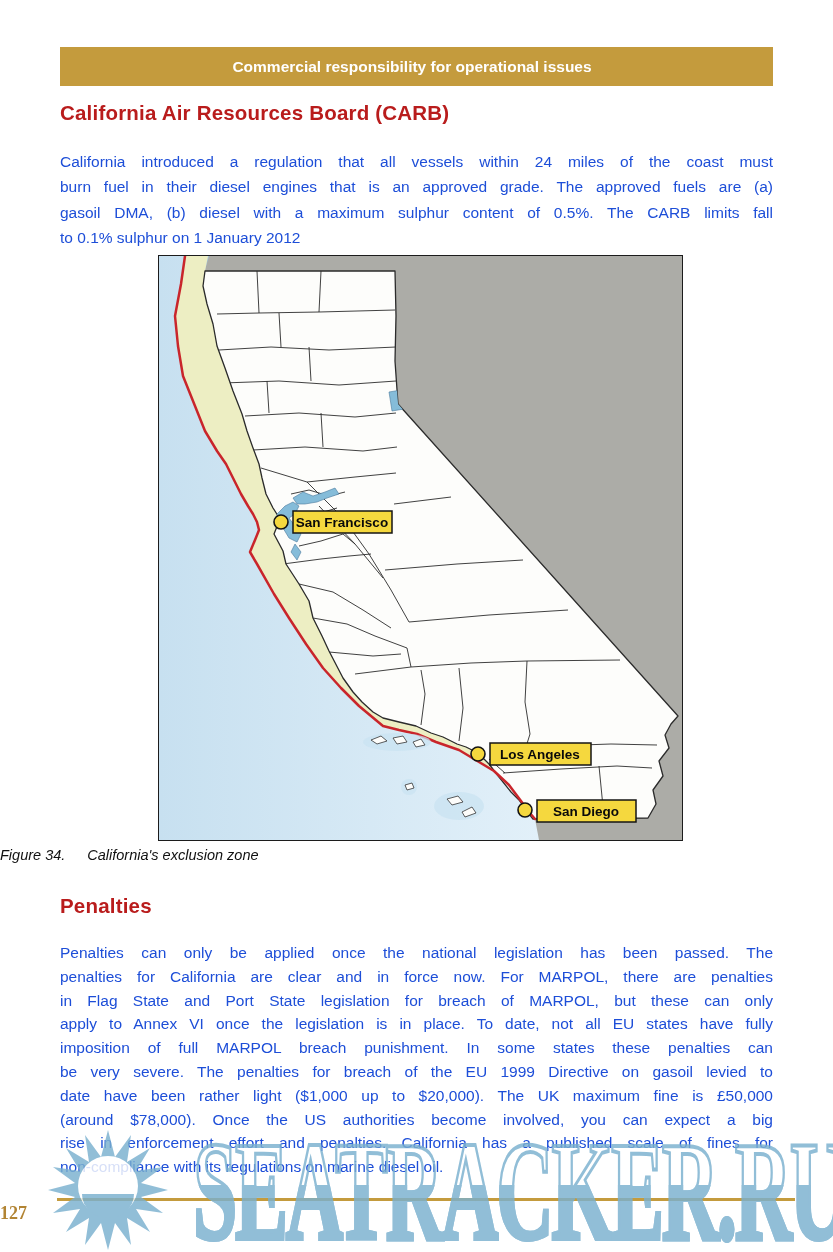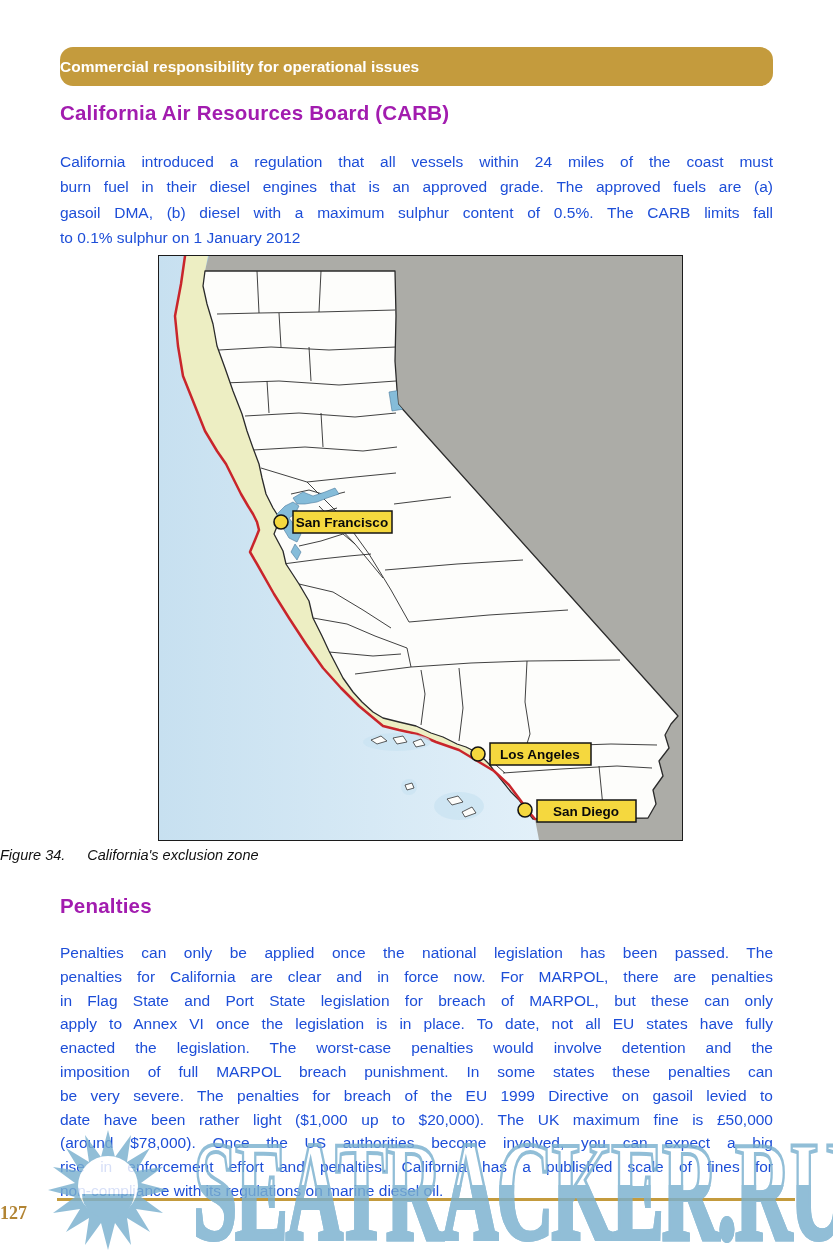--- a/index.html
+++ b/index.html
@@ -3,25 +3,25 @@
 <meta charset="utf-8">
 <style>
   html,body { margin:0; padding:0; background:#ffffff; }
   .page {
     position:relative; width:833px; height:1252px; background:#ffffff;
     overflow:hidden; font-family:"Liberation Sans", sans-serif; color:#111;
   }
   .header-bar {
     position:absolute; left:60px; top:47px; width:713px; height:39px;
     background:#C49B3D; color:#ffffff; font-weight:bold; font-size:15.5px;
-    line-height:39px; text-align:left; padding-right:9px; box-sizing:border-box;border-radius:13px;
+    line-height:39px; text-align:center; padding-right:9px; box-sizing:border-box;
   }
   .h-gold {
     position:absolute; left:60px; font-weight:bold; font-size:20.5px;
-    color:#a21caf; letter-spacing:0.2px;
+    color:#b91c1c; letter-spacing:0.2px;
   }
   #carb-heading { top:101px; }
   #penalties-heading { top:894px; }
   .para {
     position:absolute; left:60px; width:713px; font-size:15.5px; color:#1d4ed8;
   }
   #carb-para { top:149px; }
   #carb-para .pline { line-height:25.3px; }
   #penalties-para { top:941px; }
   #penalties-para .pline { line-height:23.8px; }
@@ -185,21 +185,20 @@
     <span class="cap-label">Figure 34.</span><span>California's exclusion zone</span>
   </div>
 
   <div class="h-gold" id="penalties-heading">Penalties</div>
 
   <div class="para" id="penalties-para">
       <div class="pline">Penalties can only be applied once the national legislation has been passed. The</div>
       <div class="pline">penalties for California are clear and in force now. For MARPOL, there are penalties</div>
       <div class="pline">in Flag State and Port State legislation for breach of MARPOL, but these can only</div>
       <div class="pline">apply to Annex VI once the legislation is in place. To date, not all EU states have fully</div>
-      <div class="pline">enacted the legislation. The worst-case penalties would involve detention and the</div>
       <div class="pline">imposition of full MARPOL breach punishment. In some states these penalties can</div>
       <div class="pline">be very severe. The penalties for breach of the EU 1999 Directive on gasoil levied to</div>
       <div class="pline">date have been rather light ($1,000 up to $20,000). The UK maximum fine is £50,000</div>
       <div class="pline">(around $78,000). Once the US authorities become involved, you can expect a big</div>
       <div class="pline">rise in enforcement effort and penalties. California has a published scale of fines for</div>
       <div class="pline last">non-compliance with its regulations on marine diesel oil.</div>
     </div>
 
   <div class="footer-rule"></div>
 

